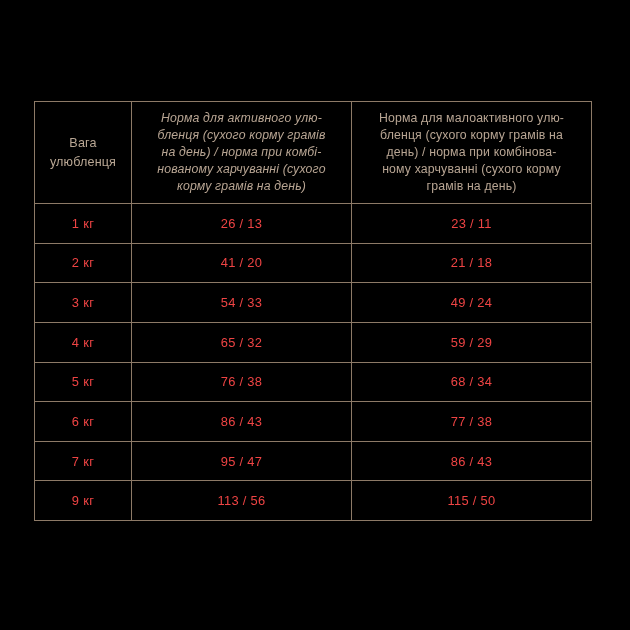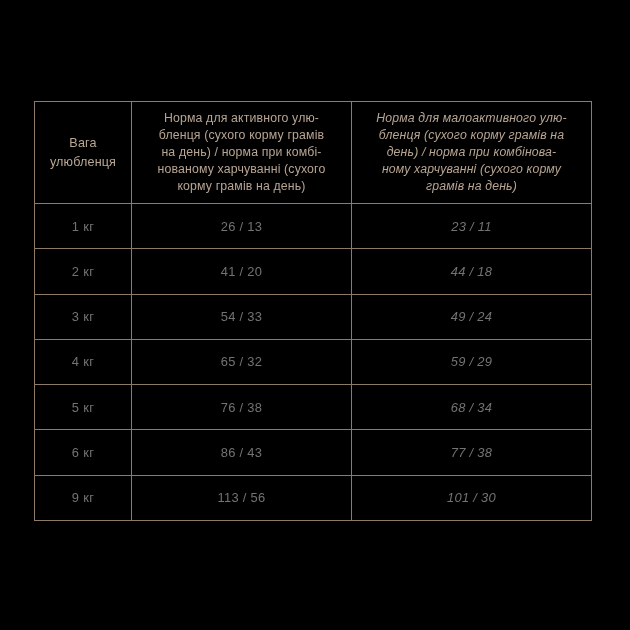--- a/index.html
+++ b/index.html
@@ -45,55 +45,54 @@
     font-size: 12.3px;
     line-height: 17px;
     letter-spacing: 0.15px;
     padding: 2px 6px;
   }
   .hdr-weight {
     width: 97px;
   }
   .hdr-active {
     width: 220px;
+    font-style: italic;
   }
   .hdr-lowactive {
     width: 240px;
-    font-style: italic;
   }
   .hdr-weight .hdr-text {
     font-size: 12.6px;
     line-height: 19px;
     color: #b9a794;
   }
   .hdr-text {
     display: block;
     white-space: pre-line;
   }
 
   
   .data-row td {
     height: 31.6px;
     text-align: center;
     vertical-align: middle;
-    color: #737373;
+    color: #ef4444;
     font-size: 12.9px;
     letter-spacing: 0.3px;
     font-weight: 400;
   }
   .cell-weight {
     width: 97px;
     font-size: 12.6px;
   }
   .cell-active {
     width: 220px;
   }
   .cell-lowactive {
     width: 240px;
-    font-style: italic;
   }
 </style>
 </head>
 <body>
 
 <table id="feeding-table">
   <thead>
     <tr class="hdr-row">
       <th class="hdr-weight">
         <span class="hdr-text">Вага
@@ -117,21 +116,21 @@
   </thead>
   <tbody id="table-body">
     <tr class="data-row">
       <td class="cell-weight">1 кг</td>
       <td class="cell-active">26 / 13</td>
       <td class="cell-lowactive">23 / 11</td>
     </tr>
     <tr class="data-row">
       <td class="cell-weight">2 кг</td>
       <td class="cell-active">41 / 20</td>
-      <td class="cell-lowactive">44 / 18</td>
+      <td class="cell-lowactive">21 / 18</td>
     </tr>
     <tr class="data-row">
       <td class="cell-weight">3 кг</td>
       <td class="cell-active">54 / 33</td>
       <td class="cell-lowactive">49 / 24</td>
     </tr>
     <tr class="data-row">
       <td class="cell-weight">4 кг</td>
       <td class="cell-active">65 / 32</td>
       <td class="cell-lowactive">59 / 29</td>
@@ -140,18 +139,23 @@
       <td class="cell-weight">5 кг</td>
       <td class="cell-active">76 / 38</td>
       <td class="cell-lowactive">68 / 34</td>
     </tr>
     <tr class="data-row">
       <td class="cell-weight">6 кг</td>
       <td class="cell-active">86 / 43</td>
       <td class="cell-lowactive">77 / 38</td>
     </tr>
     <tr class="data-row">
+      <td class="cell-weight">7 кг</td>
+      <td class="cell-active">95 / 47</td>
+      <td class="cell-lowactive">86 / 43</td>
+    </tr>
+    <tr class="data-row">
       <td class="cell-weight">9 кг</td>
       <td class="cell-active">113 / 56</td>
-      <td class="cell-lowactive">101 / 30</td>
+      <td class="cell-lowactive">115 / 50</td>
     </tr>
   </tbody>
 </table>
 
 </body></html>

